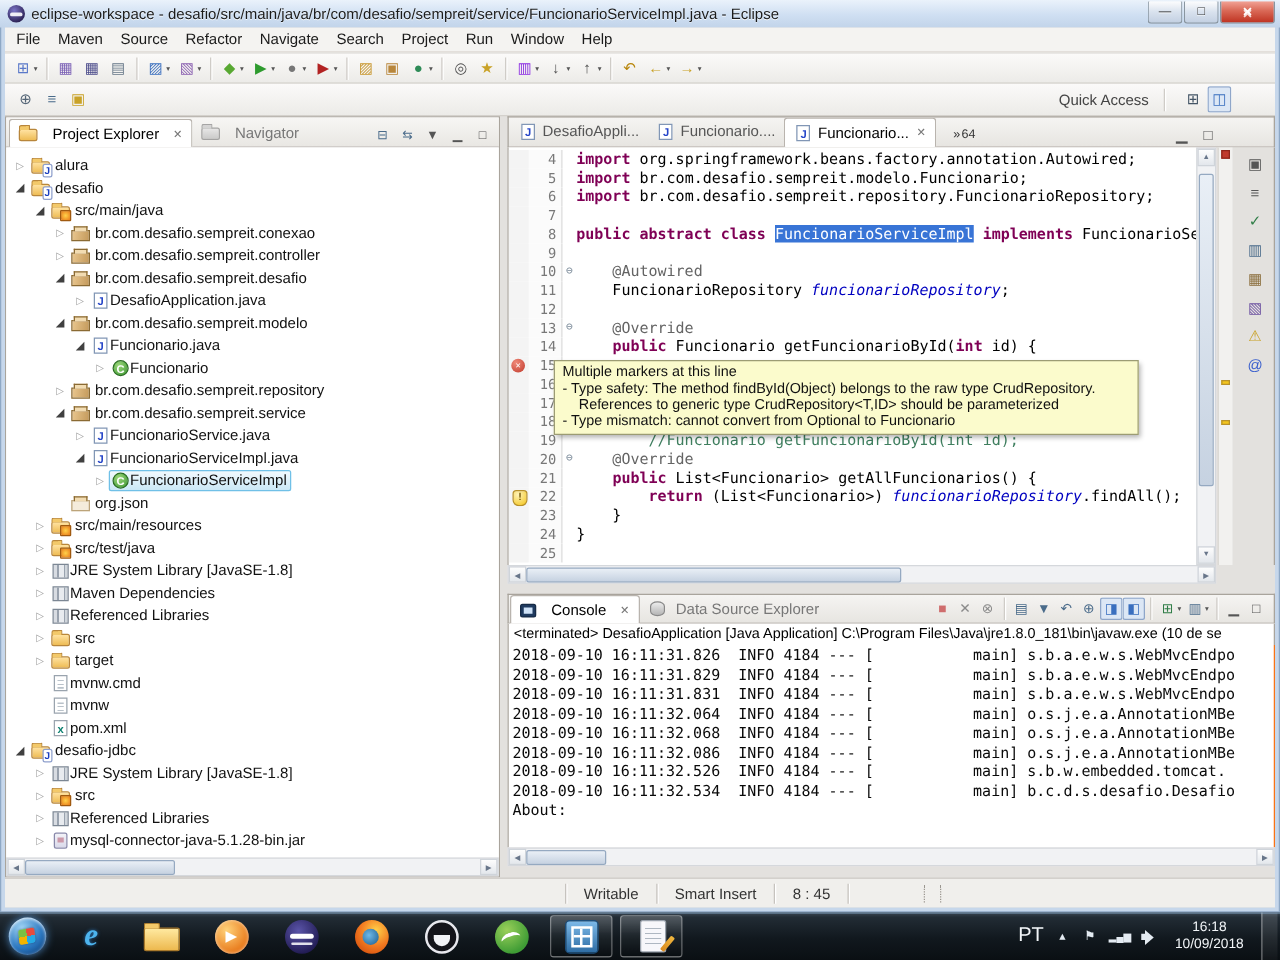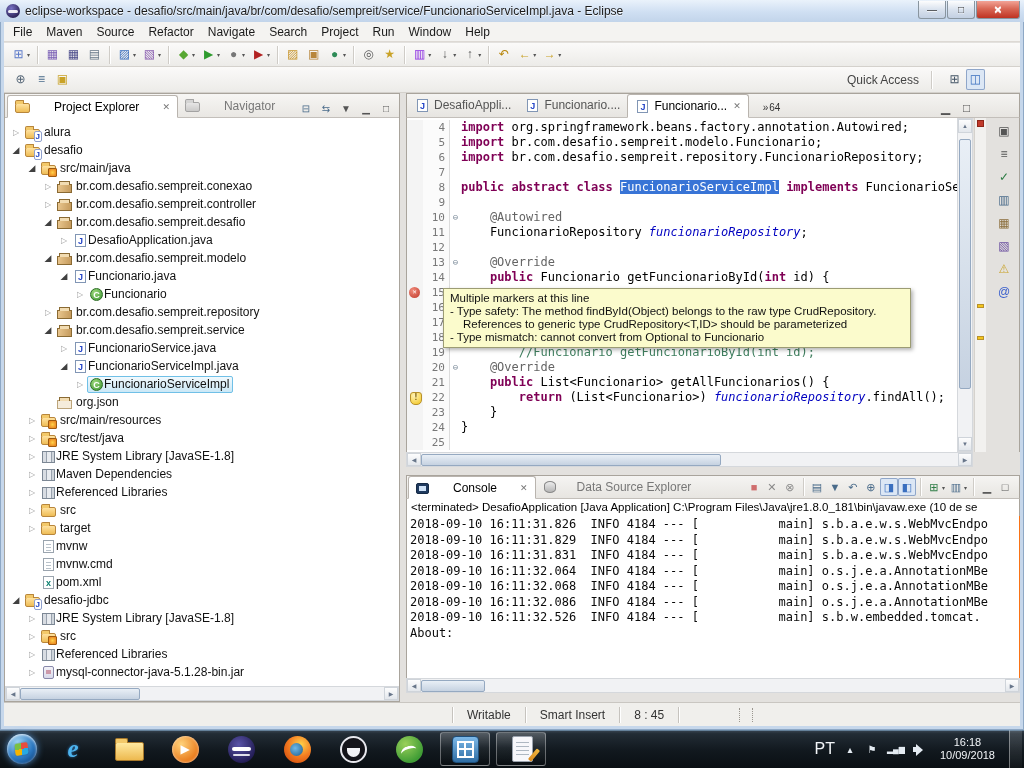--- a/index.html
+++ b/index.html
@@ -9,38 +9,38 @@
 .window{position:absolute;left:0;top:0;width:1024px;height:730px;background:#c6d7eb;box-shadow:inset 0 0 0 1px #8ea8c5}
 .titlebar{position:absolute;left:0;top:0;width:100%;height:22px;background:linear-gradient(#eaf2fb,#cfdff2 55%,#c2d4ea);display:flex;align-items:center;padding:0 4px;font-size:12px;color:#1b1b1b;text-shadow:0 1px 0 rgba(255,255,255,.8)}
 .title-icon{width:14px;height:14px;border-radius:50%;background:radial-gradient(circle at 38% 32%,#7a74c6,#2c2255 75%);margin:0 5px 0 2px;flex:none;position:relative}
 .title-icon::after{content:"";position:absolute;left:2px;right:2px;top:6px;height:3px;background:#fff;border-radius:2px;opacity:.9}
 .title-text{white-space:nowrap;overflow:hidden}
 .win-btns{margin-left:auto;display:flex;gap:1px;align-self:flex-start;margin-top:1px}
 .wbtn{width:28px;height:18px;display:flex;align-items:center;justify-content:center;font-size:10px;color:#333;background:linear-gradient(#fdfdfd,#d9e2ee 50%,#c3d0e2);border:1px solid #89959f;border-top:none;border-radius:0 0 3px 3px}
 .wbtn.close{width:44px;background:linear-gradient(#f2a396,#d96856 45%,#bf3322);color:#fff;font-weight:bold}
 
 .client{position:absolute;left:4px;top:22px;width:1016px;height:704px;background:#e3e1de;overflow:hidden}
-.menubar{position:absolute;left:0;top:0;width:100%;height:20px;background:#f4f3f1;border-bottom:1px solid #ddd9d4;display:flex;align-items:center;font-size:12px;color:#1a1a1a;padding-left:2px}
+.menubar{position:absolute;left:0;top:0;width:100%;height:20px;background:#f4f3f1;border-bottom:1px solid #ddd9d4;display:flex;font-size:12px;color:#1a1a1a;padding-left:2px}
 .menu-item{padding:2px 7px}
 .toolbar{position:absolute;left:0;width:100%;display:flex;align-items:center;background:linear-gradient(#fbfaf9,#ecebe8);border-bottom:1px solid #d4d1cc}
 .tb1{top:21px;height:24px;padding:0 4px}
 .tb2{top:45px;height:26px;padding:0 6px}
 .tbtn{display:inline-flex;align-items:center;height:21px;padding:0 2px;margin:0 1px;border-radius:2px}
 .tbtn.active{background:#dce7f5;box-shadow:inset 0 0 0 1px #8fa6c9}
 .tbtn .glyph{font-size:12px;width:15px;text-align:center;line-height:15px}
 .tbtn .dd{font-size:6px;color:#555;margin-left:1px}
 .tsep{width:1px;height:18px;background:#cfccc7;box-shadow:1px 0 0 #fff;margin:0 4px;flex:none}
 .qa-wrap{margin-left:auto;display:flex;align-items:center;gap:8px;padding-right:28px}
 .quick-access{font-size:12px;color:#444}
 
 .main{position:absolute;left:0;top:71px;width:1016px;height:609px}
 .panel{position:absolute;background:#fff;border:1px solid #a9a49c}
 
 .vtabs{display:flex;align-items:flex-end;height:24px;background:linear-gradient(#f7f6f4,#e9e7e3);border-bottom:1px solid #c3bfba;padding-left:2px;font-size:12px}
-.vtab{display:flex;align-items:center;gap:20px;height:23px;padding:0 7px;color:#777;white-space:nowrap}
+.vtab{display:flex;align-items:center;gap:8px;height:23px;padding:0 7px;color:#777;white-space:nowrap}
 .vtab.active{background:#fff;border:1px solid #b9b4ae;border-bottom-color:#fff;border-radius:3px 3px 0 0;margin-bottom:-1px;color:#000}
 .vtab .x{font-size:9px;color:#777;margin-left:3px}
 .hicons{margin-left:auto;display:flex;align-items:center;padding-right:3px}
 .hicons .tbtn{height:18px}
 .hicons .glyph{font-size:10px;width:14px}
 
 .explorer{left:0;top:0;width:396px;height:609px}
 .tree{position:absolute;left:0;top:24px;right:0;bottom:15px;overflow:hidden;padding:5px 0 0 2px;background:#fff}
 .trow{display:flex;align-items:center;height:18px;white-space:nowrap;font-size:12px;color:#111}
 .tindent{flex:none}
@@ -516,29 +516,29 @@
                 <span class="twrap">
                   <span class="ic icf ic-folder"></span>
                   <span>target</span>
                 </span>
               </div>
               <div class="trow">
                 <span class="tindent" style="width: 18px;"></span>
                 <span class="arr"></span>
                 <span class="twrap">
                   <span class="ic ic-file"></span>
+                  <span>mvnw.cmd</span>
+                </span>
+              </div>
+              <div class="trow">
+                <span class="tindent" style="width: 18px;"></span>
+                <span class="arr"></span>
+                <span class="twrap">
+                  <span class="ic ic-file"></span>
                   <span>mvnw</span>
-                </span>
-              </div>
-              <div class="trow">
-                <span class="tindent" style="width: 18px;"></span>
-                <span class="arr"></span>
-                <span class="twrap">
-                  <span class="ic ic-file"></span>
-                  <span>mvnw.cmd</span>
                 </span>
               </div>
               <div class="trow">
                 <span class="tindent" style="width: 18px;"></span>
                 <span class="arr"></span>
                 <span class="twrap">
                   <span class="ic ic-xml"></span>
                   <span>pom.xml</span>
                 </span>
               </div>
@@ -757,20 +757,21 @@
           </div>
           <div class="console-header">&lt;terminated&gt; DesafioApplication [Java Application] C:\Program Files\Java\jre1.8.0_181\bin\javaw.exe (10 de se</div>
           <div class="console-body">
               <div class="cline">2018-09-10 16:11:31.826  INFO 4184 --- [           main] s.b.a.e.w.s.WebMvcEndpo</div>
               <div class="cline">2018-09-10 16:11:31.829  INFO 4184 --- [           main] s.b.a.e.w.s.WebMvcEndpo</div>
               <div class="cline">2018-09-10 16:11:31.831  INFO 4184 --- [           main] s.b.a.e.w.s.WebMvcEndpo</div>
               <div class="cline">2018-09-10 16:11:32.064  INFO 4184 --- [           main] o.s.j.e.a.AnnotationMBe</div>
               <div class="cline">2018-09-10 16:11:32.068  INFO 4184 --- [           main] o.s.j.e.a.AnnotationMBe</div>
               <div class="cline">2018-09-10 16:11:32.086  INFO 4184 --- [           main] o.s.j.e.a.AnnotationMBe</div>
               <div class="cline">2018-09-10 16:11:32.526  INFO 4184 --- [           main] s.b.w.embedded.tomcat.</div>
+              <div class="cline">2018-09-10 16:11:32.534  INFO 4184 --- [           main] b.c.d.s.desafio.Desafio</div>
               <div class="cline">About:</div>
             </div>
           <div class="sb sb-h" style="left:0;top:585px;width:614px">
             <span class="sbbtn">◀</span>
             <span class="sbthumb" style="width:64px"></span>
             <span class="sbbtn" style="margin-left:auto">▶</span>
           </div>
         </div>
       </div>
 

